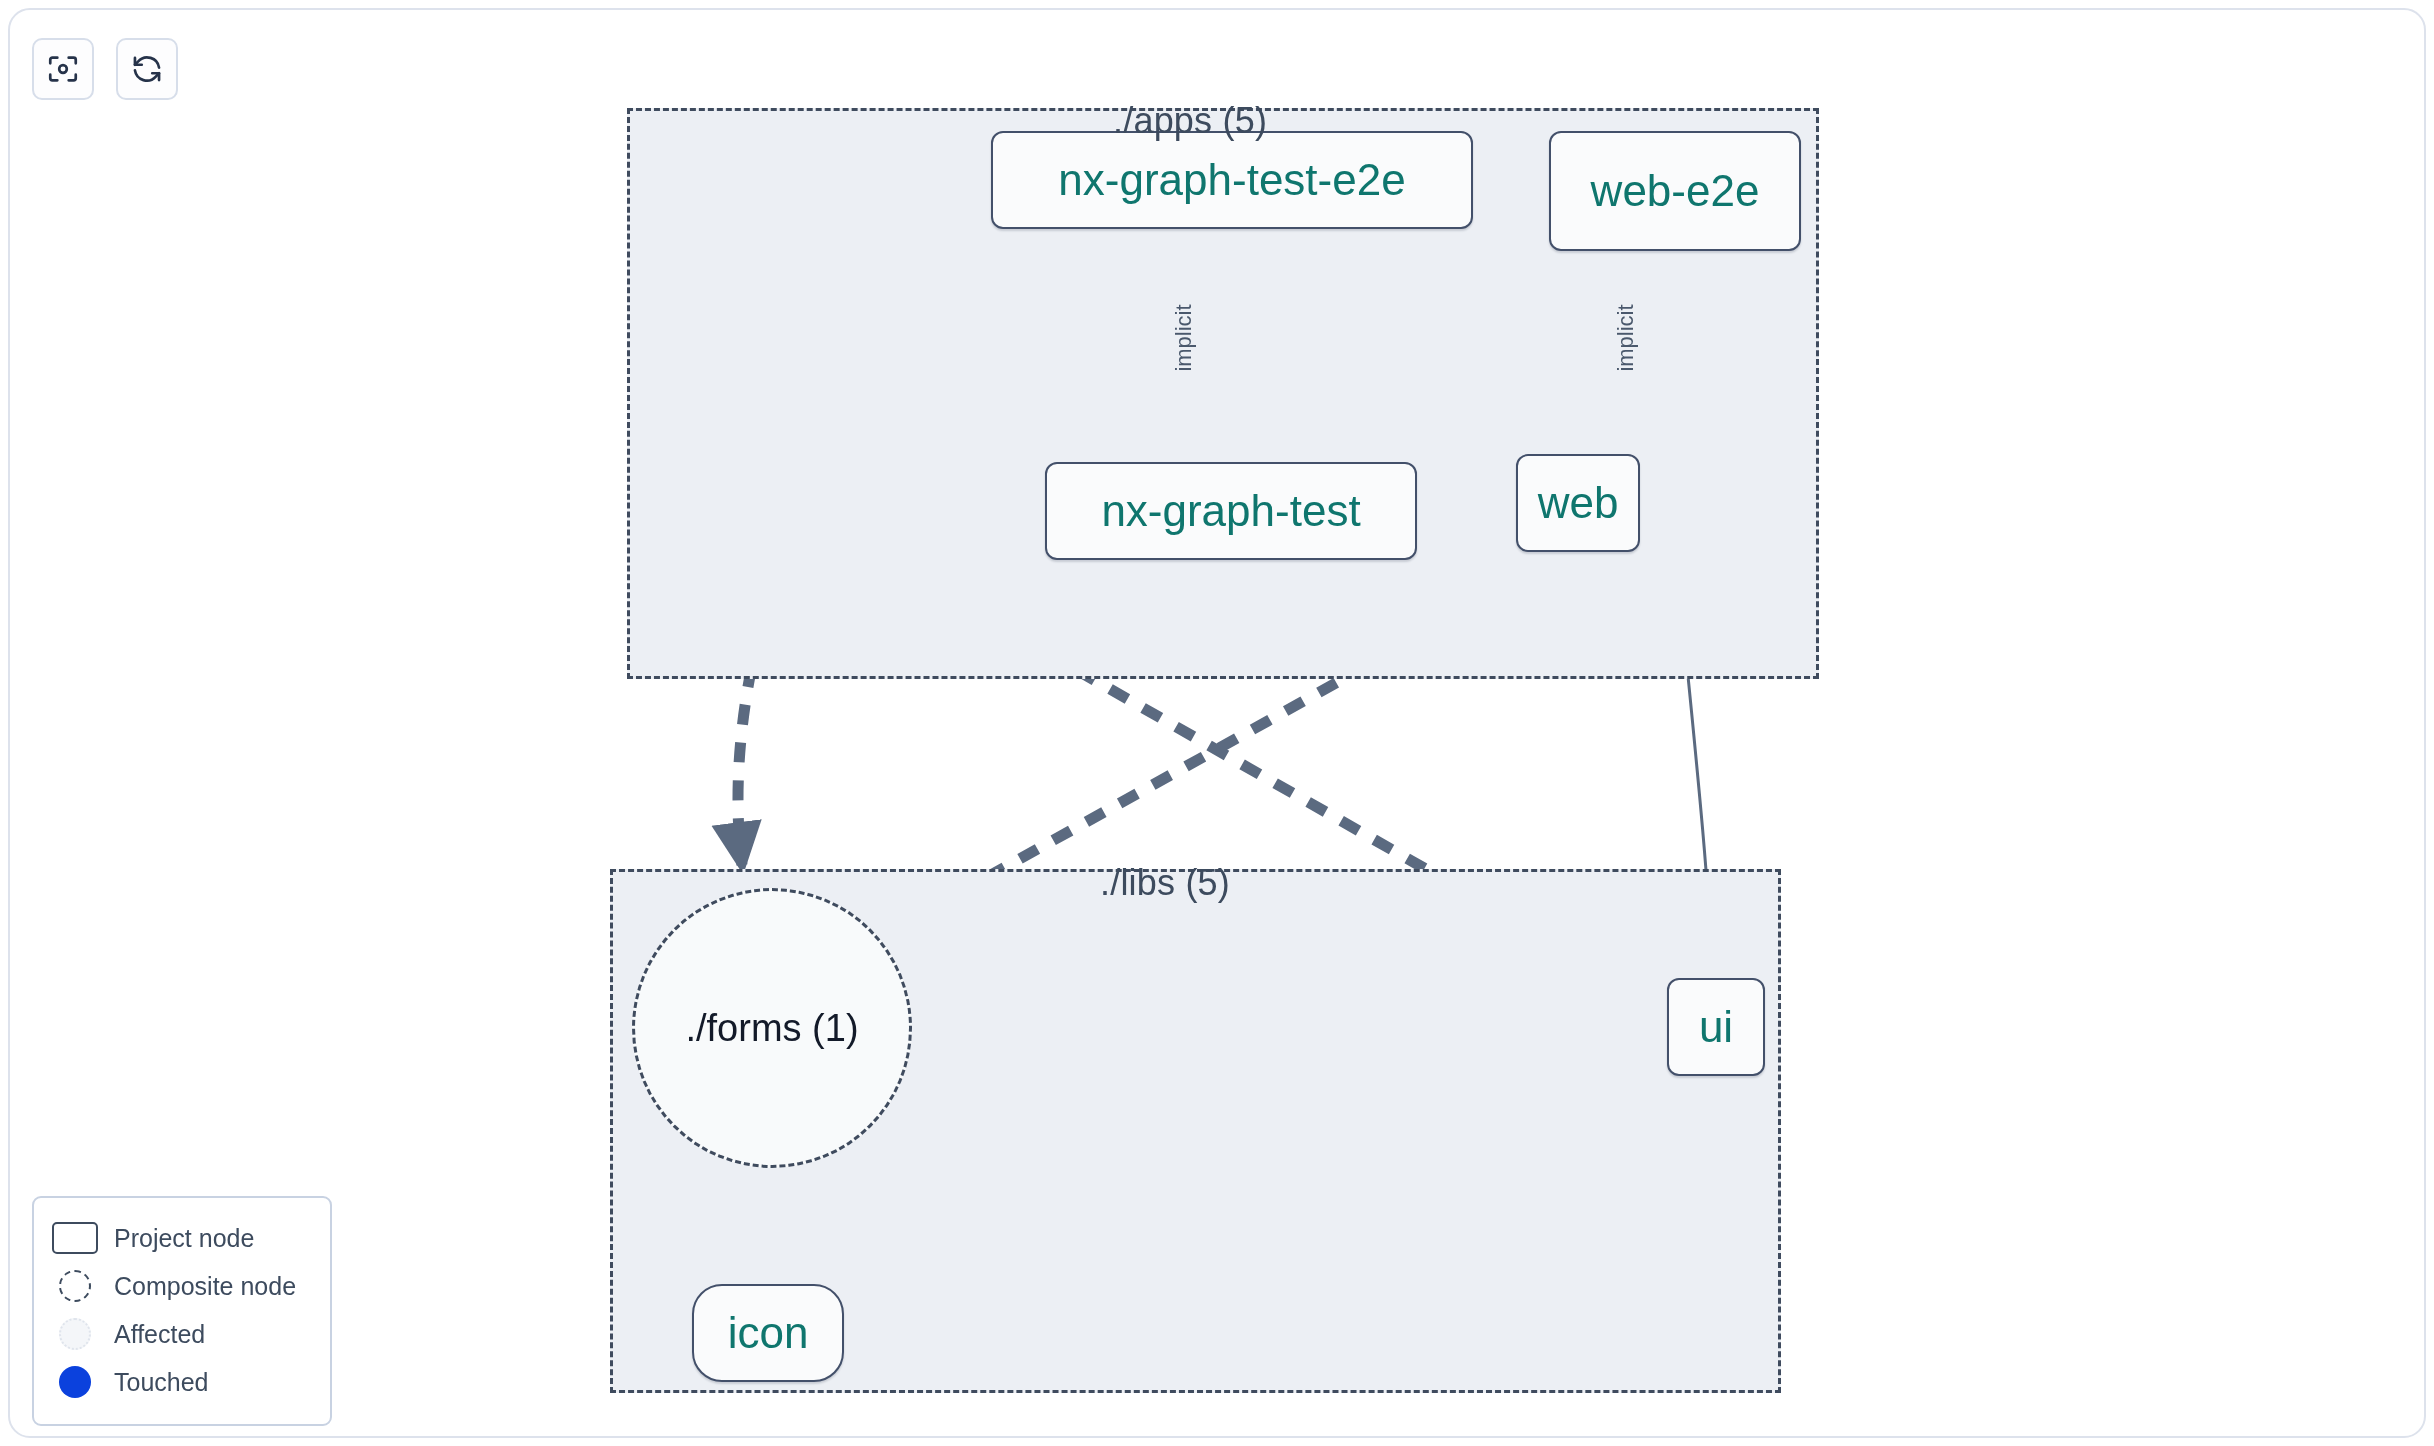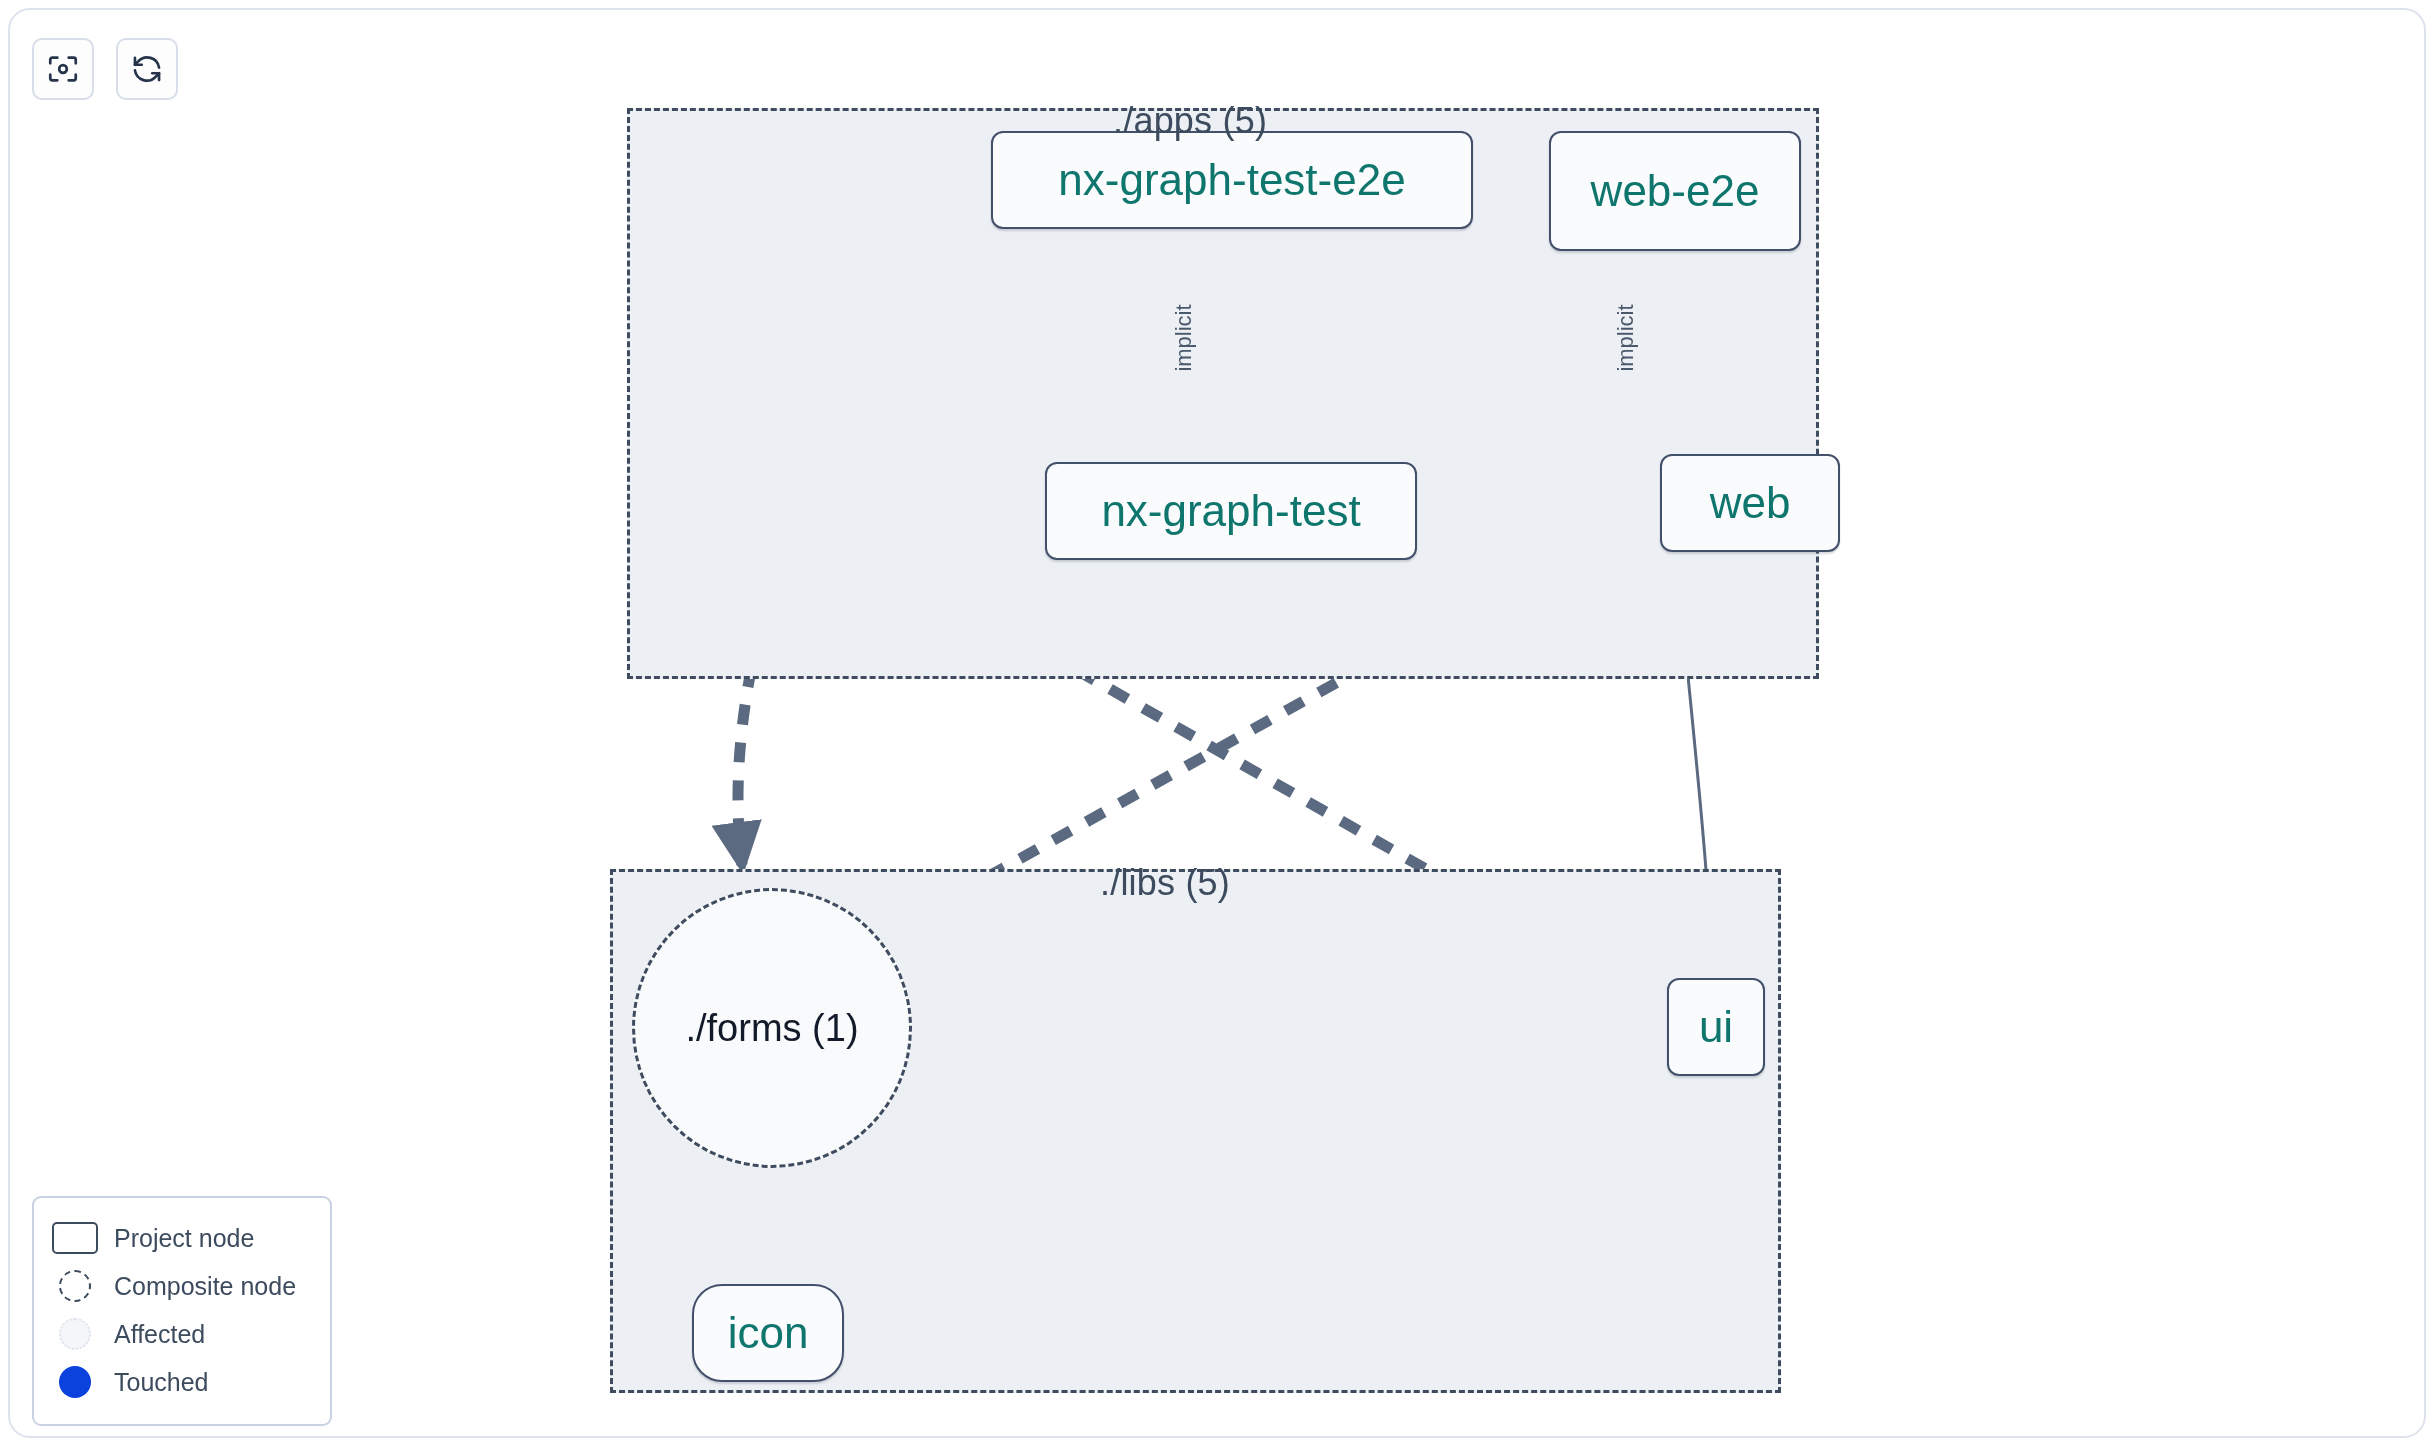--- a/index.html
+++ b/index.html
@@ -241,21 +241,21 @@
   </div>
 
   <div class="node project" style="left:1549px; top:131px; width:252px; height:120px;">
     <span class="node-label">web-e2e</span>
   </div>
 
   <div class="node project" style="left:1045px; top:454px; width:372px; height:98px;margin-top:8px;">
     <span class="node-label">nx-graph-test</span>
   </div>
 
-  <div class="node project" style="left:1660px; top:454px; width:180px; height:98px;">
+  <div class="node project" style="left:1516px; top:454px; width:124px; height:98px;">
     <span class="node-label">web</span>
   </div>
 
 
   <div class="node composite" style="left:632px; top:888px; width:280px; height:280px;">
     <span class="node-label">./forms (1)</span>
   </div>
 
   <div class="node project" style="left:1667px; top:978px; width:98px; height:98px;">
     <span class="node-label">ui</span>

